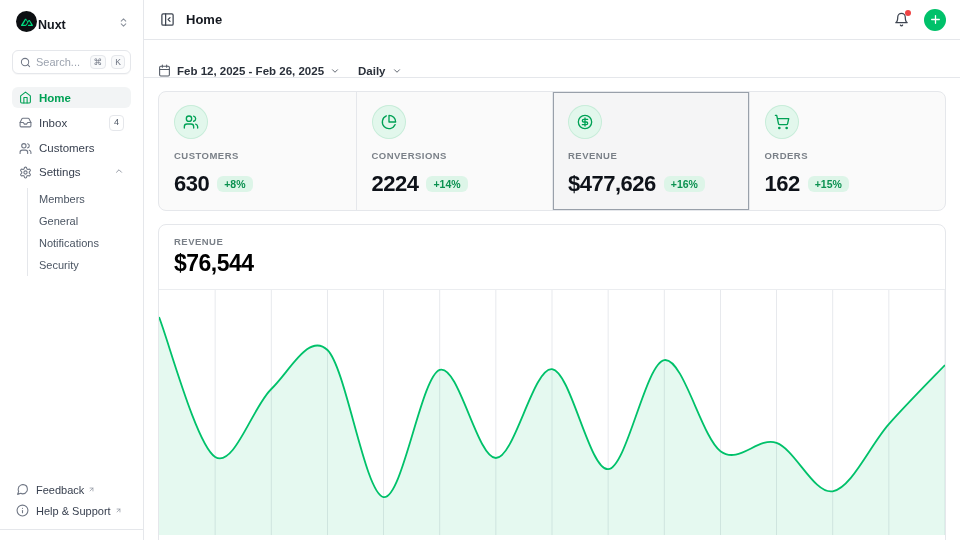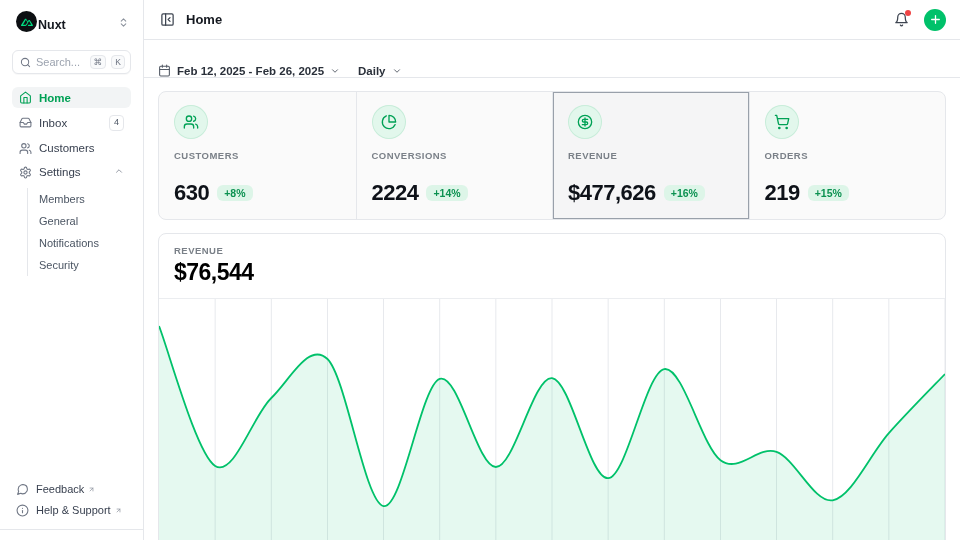--- a/index.html
+++ b/index.html
@@ -26,21 +26,21 @@
   .nav-item { display:flex; align-items:center; gap:7px; padding:4px 7px; border-radius:6px; font-size:11.5px; color:#394150; cursor:pointer; }
   .nav-item .ic { display:flex; color:#707785; }
   .nav-item.active { background:#f2f4f5; color:var(--green-deep); font-weight:700; }
   .nav-item.active .ic { color:var(--green-deep); }
   .nav-item .lbl { flex:1; }
   .count-badge { font-size:9px; color:#4b5563; border:1px solid var(--border); border-radius:4px; padding:0px 4px; line-height:1.5; background:#fff; }
   .chev { color:#8b919c; }
   .sub-list { margin:2px 0 0 15px; border-left:1px solid var(--border); display:flex; flex-direction:column; }
   .sub-item { font-size:11px; color:#4b5563; padding:5px 0 5px 11px; cursor:pointer; }
   .spacer { flex:1; }
-  .foot-link { display:flex; gap:7px; padding:4px 4px; font-size:11px; color:#394150; cursor:pointer; border-radius:6px; }
+  .foot-link { display:flex; align-items:center; gap:7px; padding:4px 4px; font-size:11px; color:#394150; cursor:pointer; border-radius:6px; }
   .foot-link .ic { display:flex; color:#707785; }
   .ext { color:#8b919c; margin-left:-3px; align-self:flex-start; }
   .side-divider { border-top:1px solid var(--border); margin:8px -12px 0; }
   .user-row { display:flex; align-items:center; gap:7px; padding:8px 2px 2px 2px; cursor:pointer; }
   .avatar { width:20px; height:20px; border-radius:50%; background:radial-gradient(circle at 35% 30%,#6b6f76 0%,#2d3138 55%,#16181c 100%); flex-shrink:0; }
   .user-name { font-size:11.5px; font-weight:700; color:var(--txt); flex:1; white-space:nowrap; }
 
   
   .main { flex:1; display:flex; flex-direction:column; min-width:0; }
   .topbar { height:40px; border-bottom:1px solid var(--border); display:flex; align-items:center; padding:0 14px; gap:9px; flex-shrink:0; }
@@ -55,21 +55,21 @@
 
   .content { padding:13px 14px 0; }
 
   
   .stats { display:grid; grid-template-columns:repeat(4,1fr); border:1px solid var(--border); border-radius:8px; overflow:hidden; background:#fafafa; }
   .stat { padding:13px 15px; position:relative; cursor:pointer; }
   .stat + .stat { border-left:1px solid var(--border); }
   .stat.selected { box-shadow:inset 0 0 0 1px #99a0aa; background:#f5f5f6; }
   .stat-ic { width:34px; height:34px; border-radius:50%; background:var(--green-bg); box-shadow:inset 0 0 0 1px rgba(0,161,85,.12); display:flex; align-items:center; justify-content:center; color:var(--green-deep); }
   .stat-label { margin-top:11px; font-size:9.5px; letter-spacing:.05em; color:#7a8088; font-weight:600; }
-  .stat-row { margin-top:19px; display:flex; align-items:center; gap:8px; }
+  .stat-row { margin-top:10px; display:flex; align-items:center; gap:8px; }
   .stat-value { font-size:22px; font-weight:700; color:#0e1219; letter-spacing:-0.5px; }
   .delta-badge { font-size:10.5px; font-weight:600; color:#0b9150; background:#ddf5e8; border-radius:6px; padding:2px 7px; }
 
   
   .chart-card { margin-top:13px; border:1px solid var(--border); border-radius:8px; overflow:hidden; background:#fff; }
   .chart-head { padding:11px 15px 12px; }
   .chart-label { font-size:9.5px; letter-spacing:.05em; color:#7a8088; font-weight:600; }
   .chart-value { font-size:23px; font-weight:700; color:#000000; margin-top:3px; letter-spacing:-0.5px; }
   .plot { position:relative; border-top:1px solid var(--border-soft); }
   .plot svg { display:block; }
@@ -311,21 +311,21 @@
         <div class="stat">
           <div class="stat-ic">
             <svg width="16" height="16" viewBox="0 0 24 24" fill="none" stroke="currentColor" stroke-width="2" stroke-linecap="round" stroke-linejoin="round">
                 <circle cx="8" cy="21" r="1"></circle>
                 <circle cx="19" cy="21" r="1"></circle>
                 <path d="M2.05 2.05h2l2.66 12.42a2 2 0 0 0 2 1.58h9.78a2 2 0 0 0 1.95-1.57l1.65-7.43H5.12"></path>
               </svg>
           </div>
           <div class="stat-label">ORDERS</div>
           <div class="stat-row">
-            <span class="stat-value">219</span>
+            <span class="stat-value">162</span>
             <span class="delta-badge">+15%</span>
           </div>
         </div>
       </div>
 
       <div class="chart-card">
         <div class="chart-head">
           <div class="chart-label">REVENUE</div>
           <div class="chart-value">$76,544</div>
         </div>

